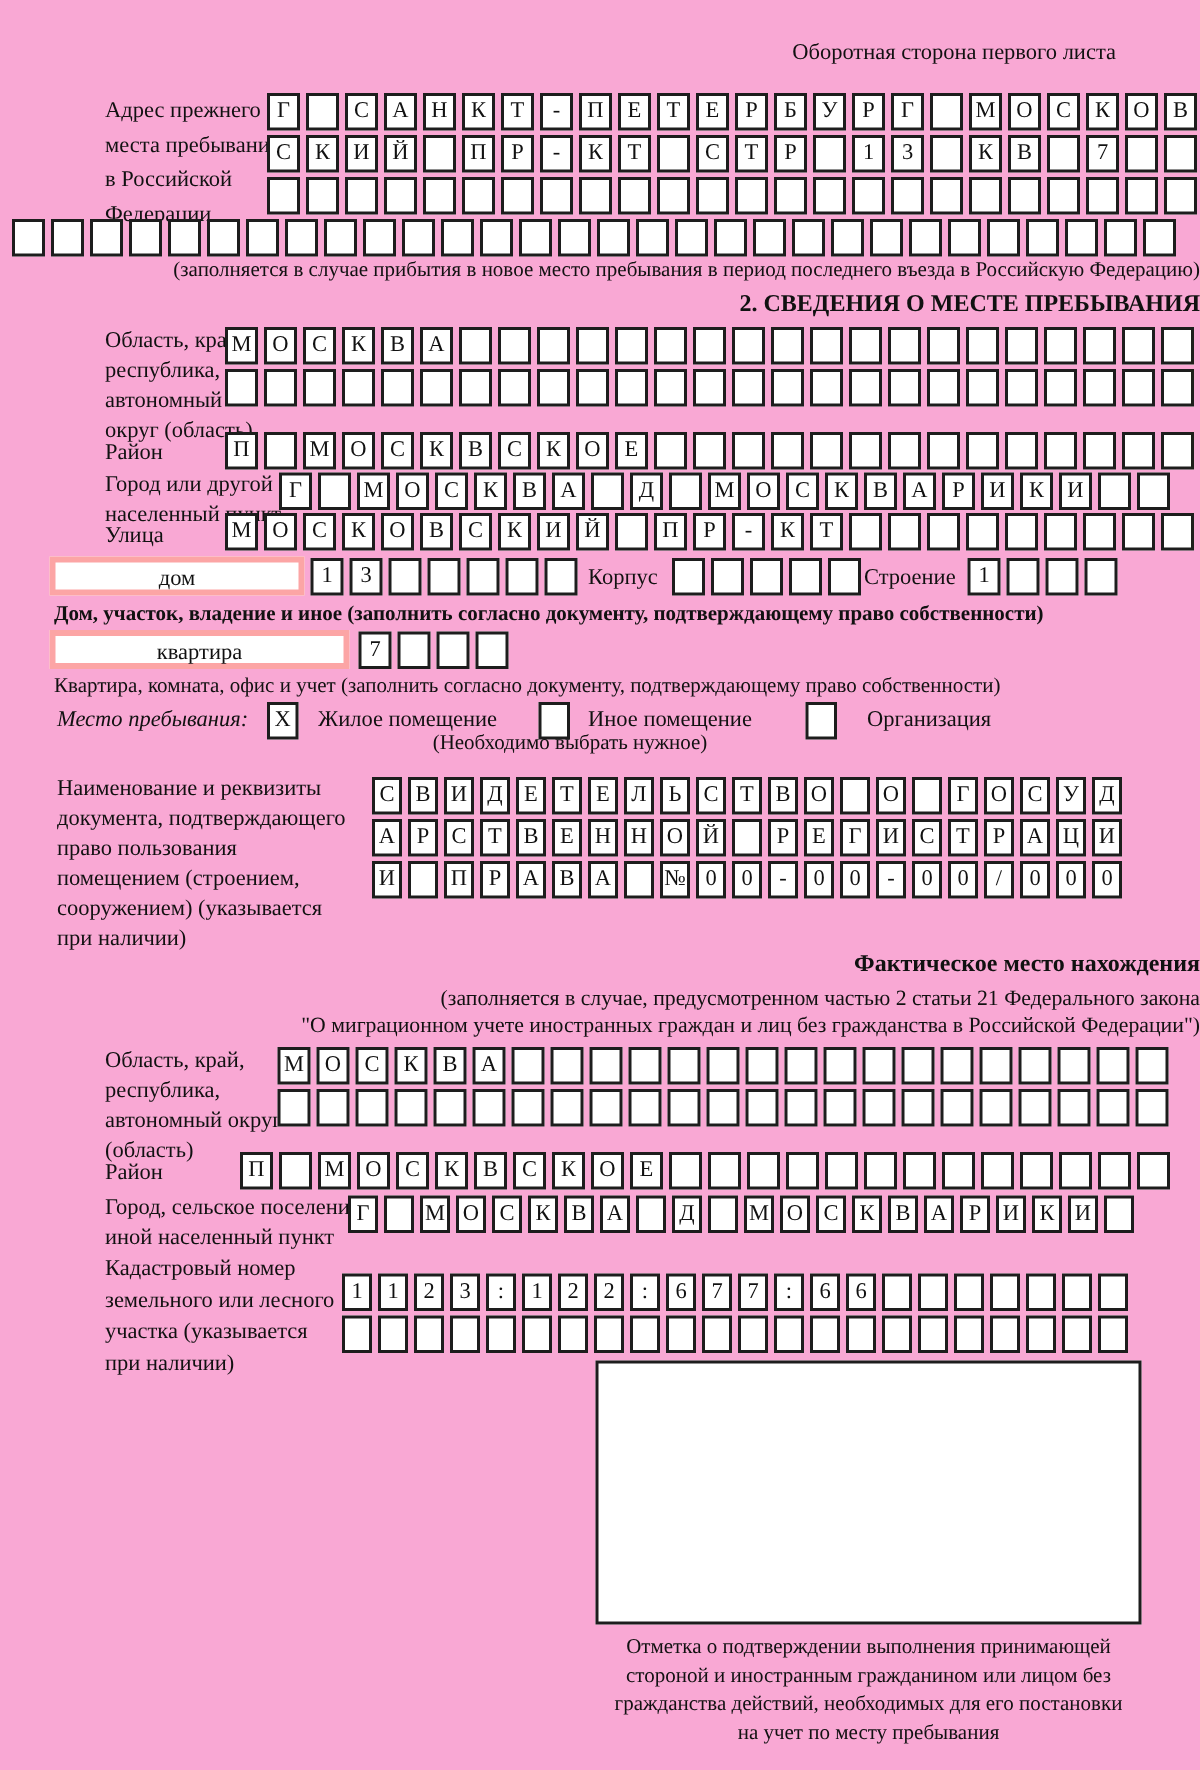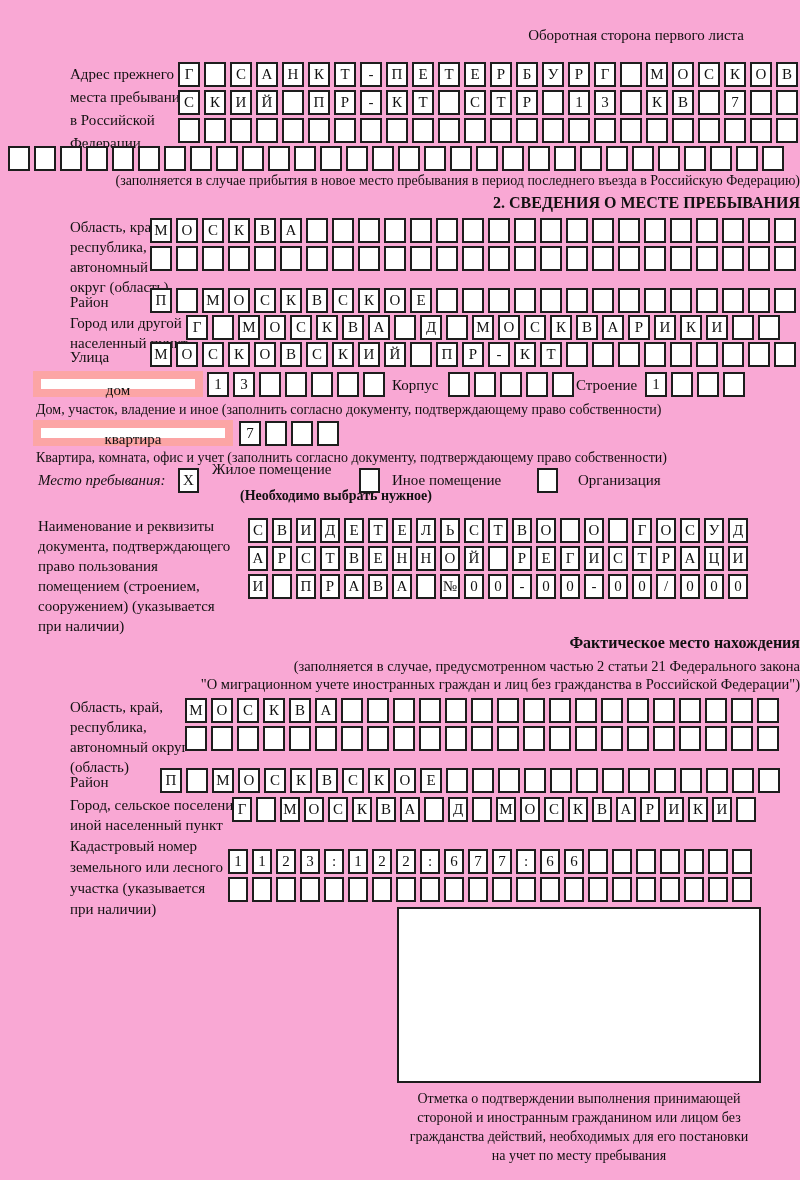--- a/index.html
+++ b/index.html
@@ -5,21 +5,21 @@
   html,body{margin:0;padding:0;background:#fff;}
   .page{position:relative;width:800px;height:1180px;background:#f9a8d4;color:#111;
         font-family:"Liberation Serif", serif;overflow:hidden;}
   .abs{position:absolute;}
   .lbl{font-size:15px;line-height:20px;white-space:pre-line;}
   .lh23{line-height:23px;}
   .row{display:flex;gap:4px;}
   .cbox{flex:none;width:22px;height:25px;box-sizing:border-box;border:2px solid #1d1d1d;
         text-align:center;font-size:15px;line-height:21px;background:#fff;}
   .sm .cbox{width:20px;}
-  .widebox{box-sizing:border-box;border:8px solid #fca5a5;text-align:center;
+  .widebox{box-sizing:border-box;border:4px solid #fca5a5;text-align:center;
            font-size:15px;height:26px;line-height:22px;background:#fff;}
   .cap{font-size:14px;white-space:pre-line;}
   .bold{font-weight:bold;}
   .centerline{left:0;width:800px;text-align:right;}
   .chk{display:inline-block;width:21px;height:25px;box-sizing:border-box;border:2px solid #1d1d1d;
        text-align:center;font-size:15px;line-height:21px;vertical-align:middle;background:#fff;}
   .stamp{box-sizing:border-box;border:2px solid #1d1d1d;background:#fff;}
 </style>
 </head>
 <body>
@@ -309,39 +309,39 @@
       <span class="cbox"></span>
       <span class="cbox"></span>
     </div>
   <div class="abs lbl" style="left:576px;top:375px;">Строение</div>
   <div class="abs row" style="left:645px;top:372px;">
       <span class="cbox">1</span>
       <span class="cbox"></span>
       <span class="cbox"></span>
       <span class="cbox"></span>
     </div>
-  <div class="abs cap" style="left:36px;top:402px;">Дом, участок, владение и иное (заполнить согласно документу, подтверждающему право собственности)</div>
+  <div class="abs cap" style="left:36px;top:402px;font-weight:bold;">Дом, участок, владение и иное (заполнить согласно документу, подтверждающему право собственности)</div>
 
   <div class="abs widebox" style="left:33px;top:420px;width:200px;">квартира</div>
   <div class="abs row" style="left:239px;top:421px;">
       <span class="cbox">7</span>
       <span class="cbox"></span>
       <span class="cbox"></span>
       <span class="cbox"></span>
     </div>
   <div class="abs cap" style="left:36px;top:450px;">Квартира, комната, офис и учет (заполнить согласно документу, подтверждающему право собственности)</div>
 
   <div class="abs lbl" style="left:38px;top:470px;font-style:italic;">Место пребывания:</div>
   <span class="abs chk" style="left:178px;top:468px;">X</span>
-  <div class="abs lbl" style="left:212px;top:459px;text-align:center;">Жилое помещение</div>
+  <div class="abs lbl" style="left:212px;top:470px;text-align:center;">Жилое помещение</div>
   <span class="abs chk" style="left:359px;top:468px;"></span>
   <div class="abs lbl" style="left:392px;top:470px;">Иное помещение</div>
   <span class="abs chk" style="left:537px;top:468px;"></span>
   <div class="abs lbl" style="left:578px;top:470px;">Организация</div>
-  <div class="abs cap" style="left:240px;top:488px;width:280px;font-weight:bold;">(Необходимо выбрать нужное)</div>
+  <div class="abs cap" style="left:240px;top:488px;width:280px;text-align:center;">(Необходимо выбрать нужное)</div>
 
   <div class="abs lbl" style="left:38px;top:516px;">Наименование и реквизиты
 документа, подтверждающего
 право пользования
 помещением (строением,
 сооружением) (указывается
 при наличии)</div>
   <div class="abs row sm" style="left:248px;top:518px;">
       <span class="cbox">С</span>
       <span class="cbox">В</span>

